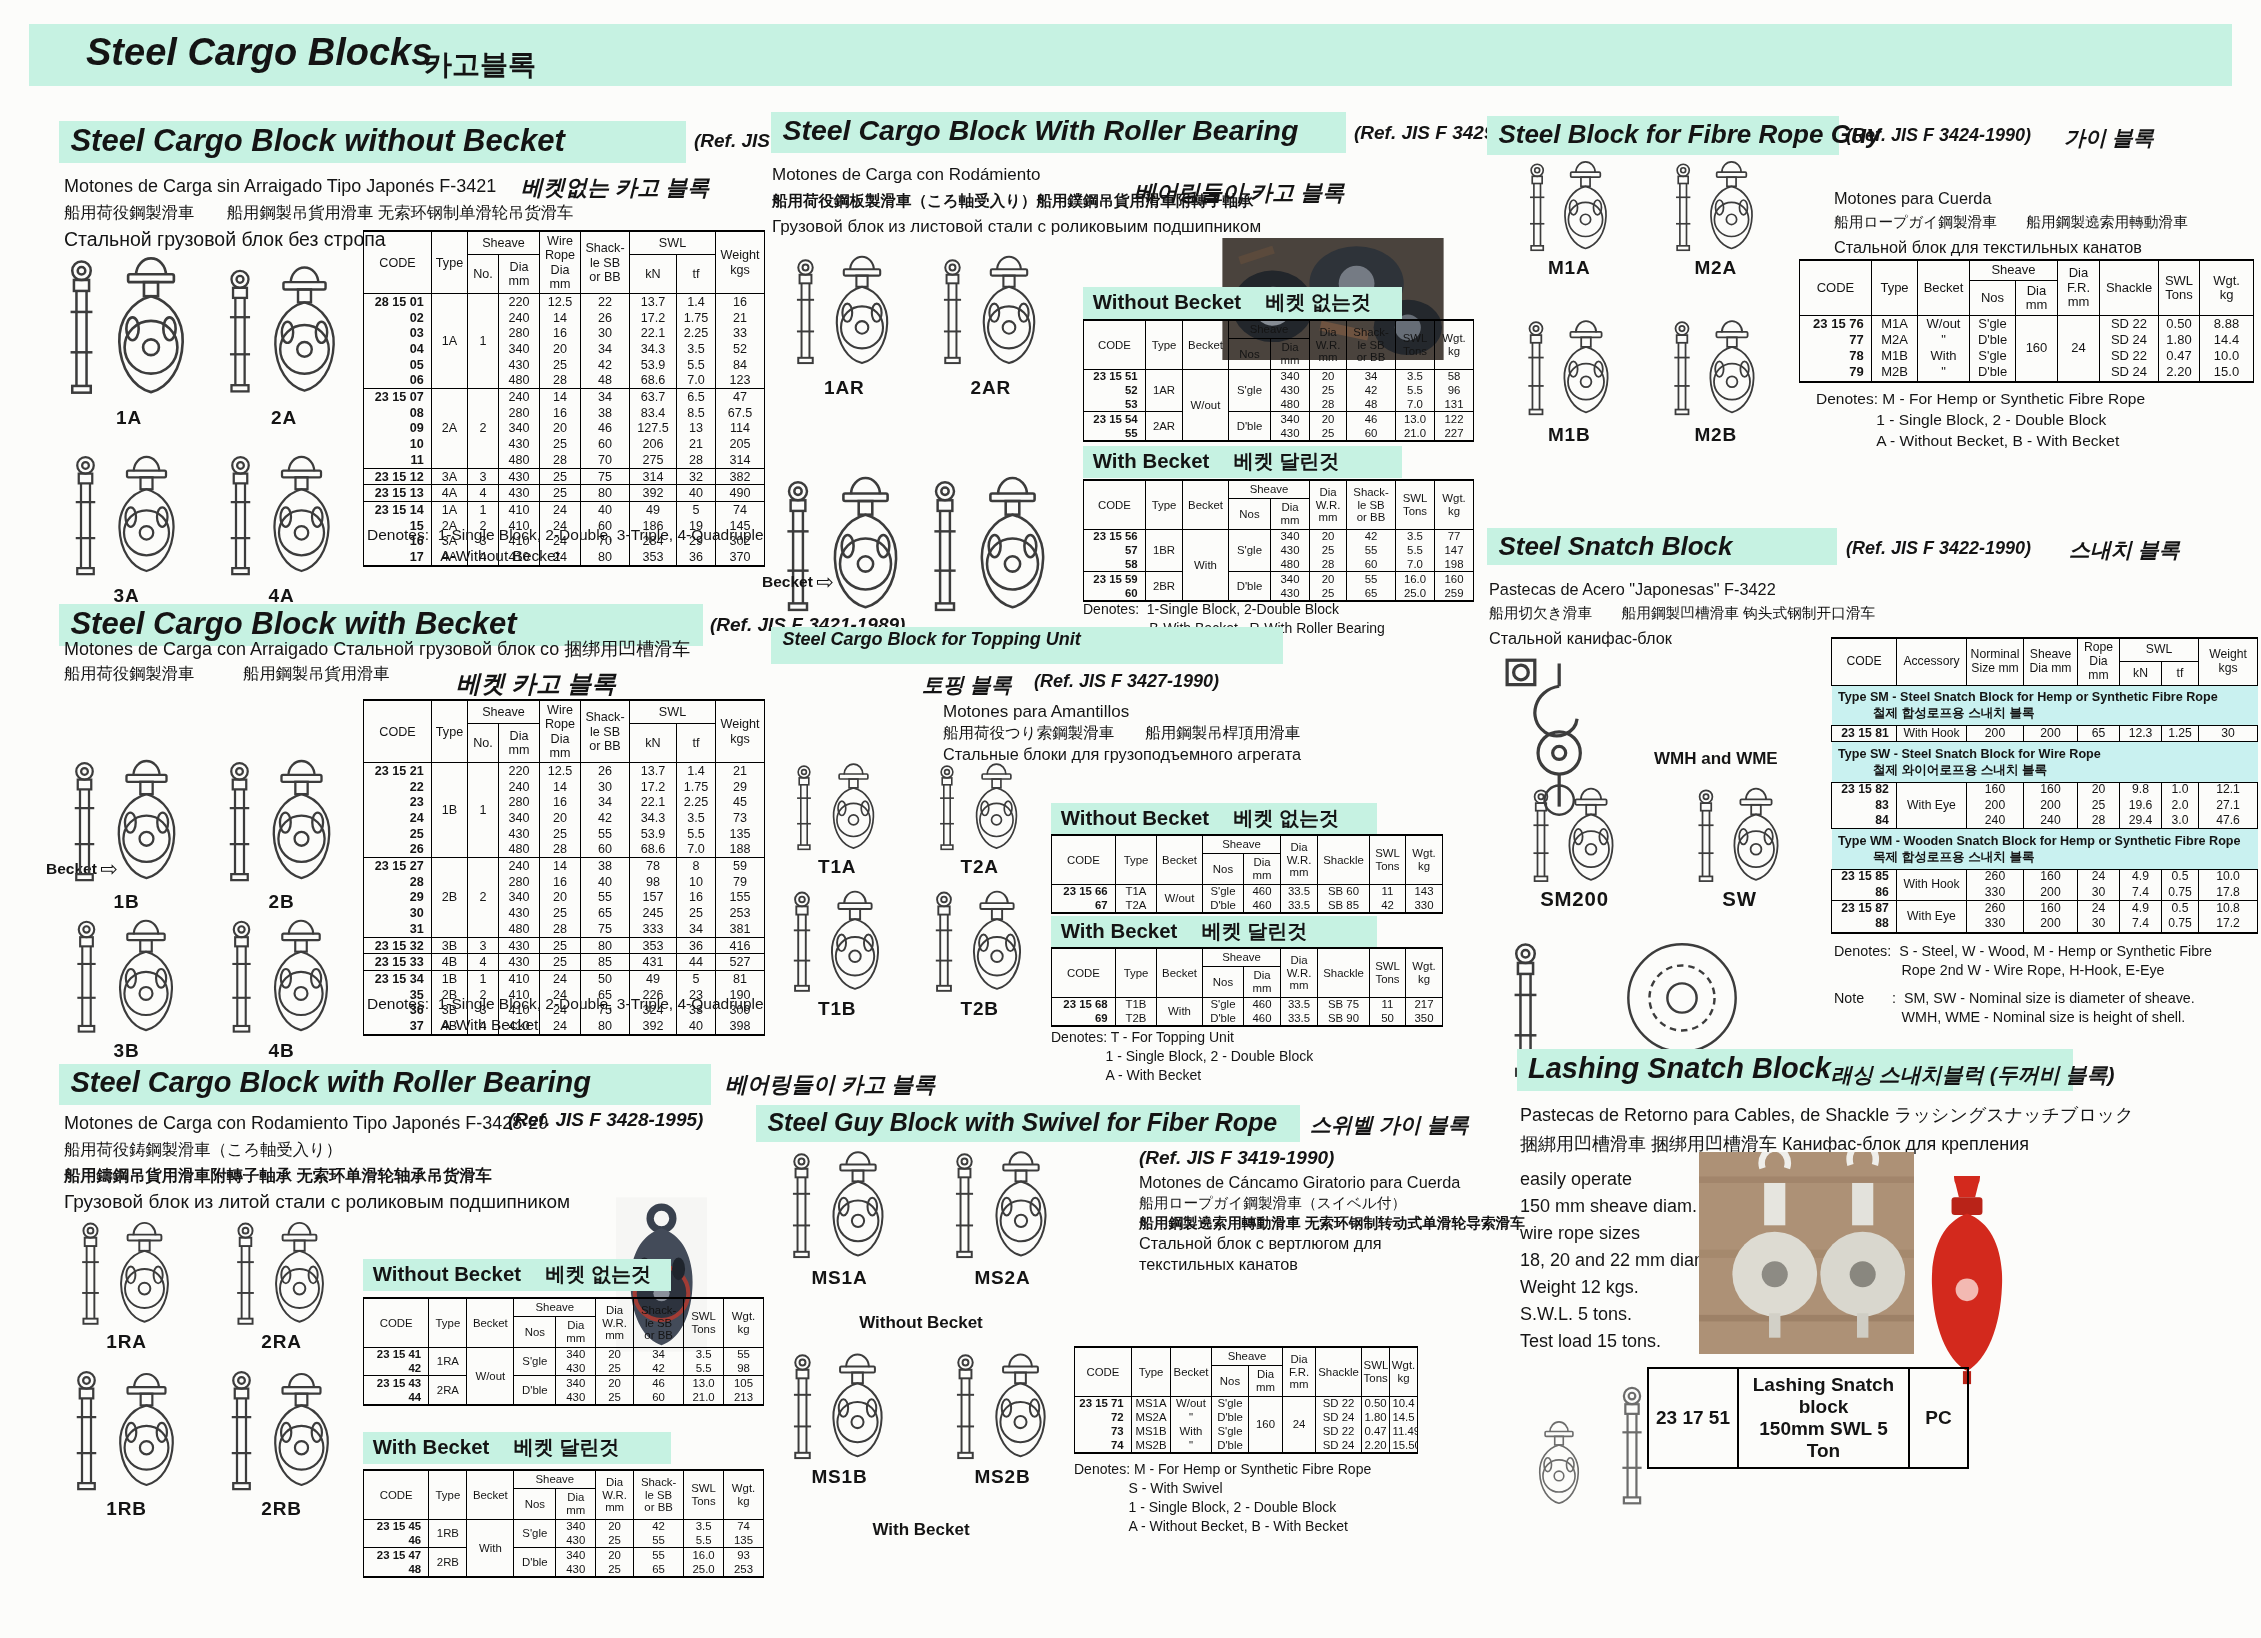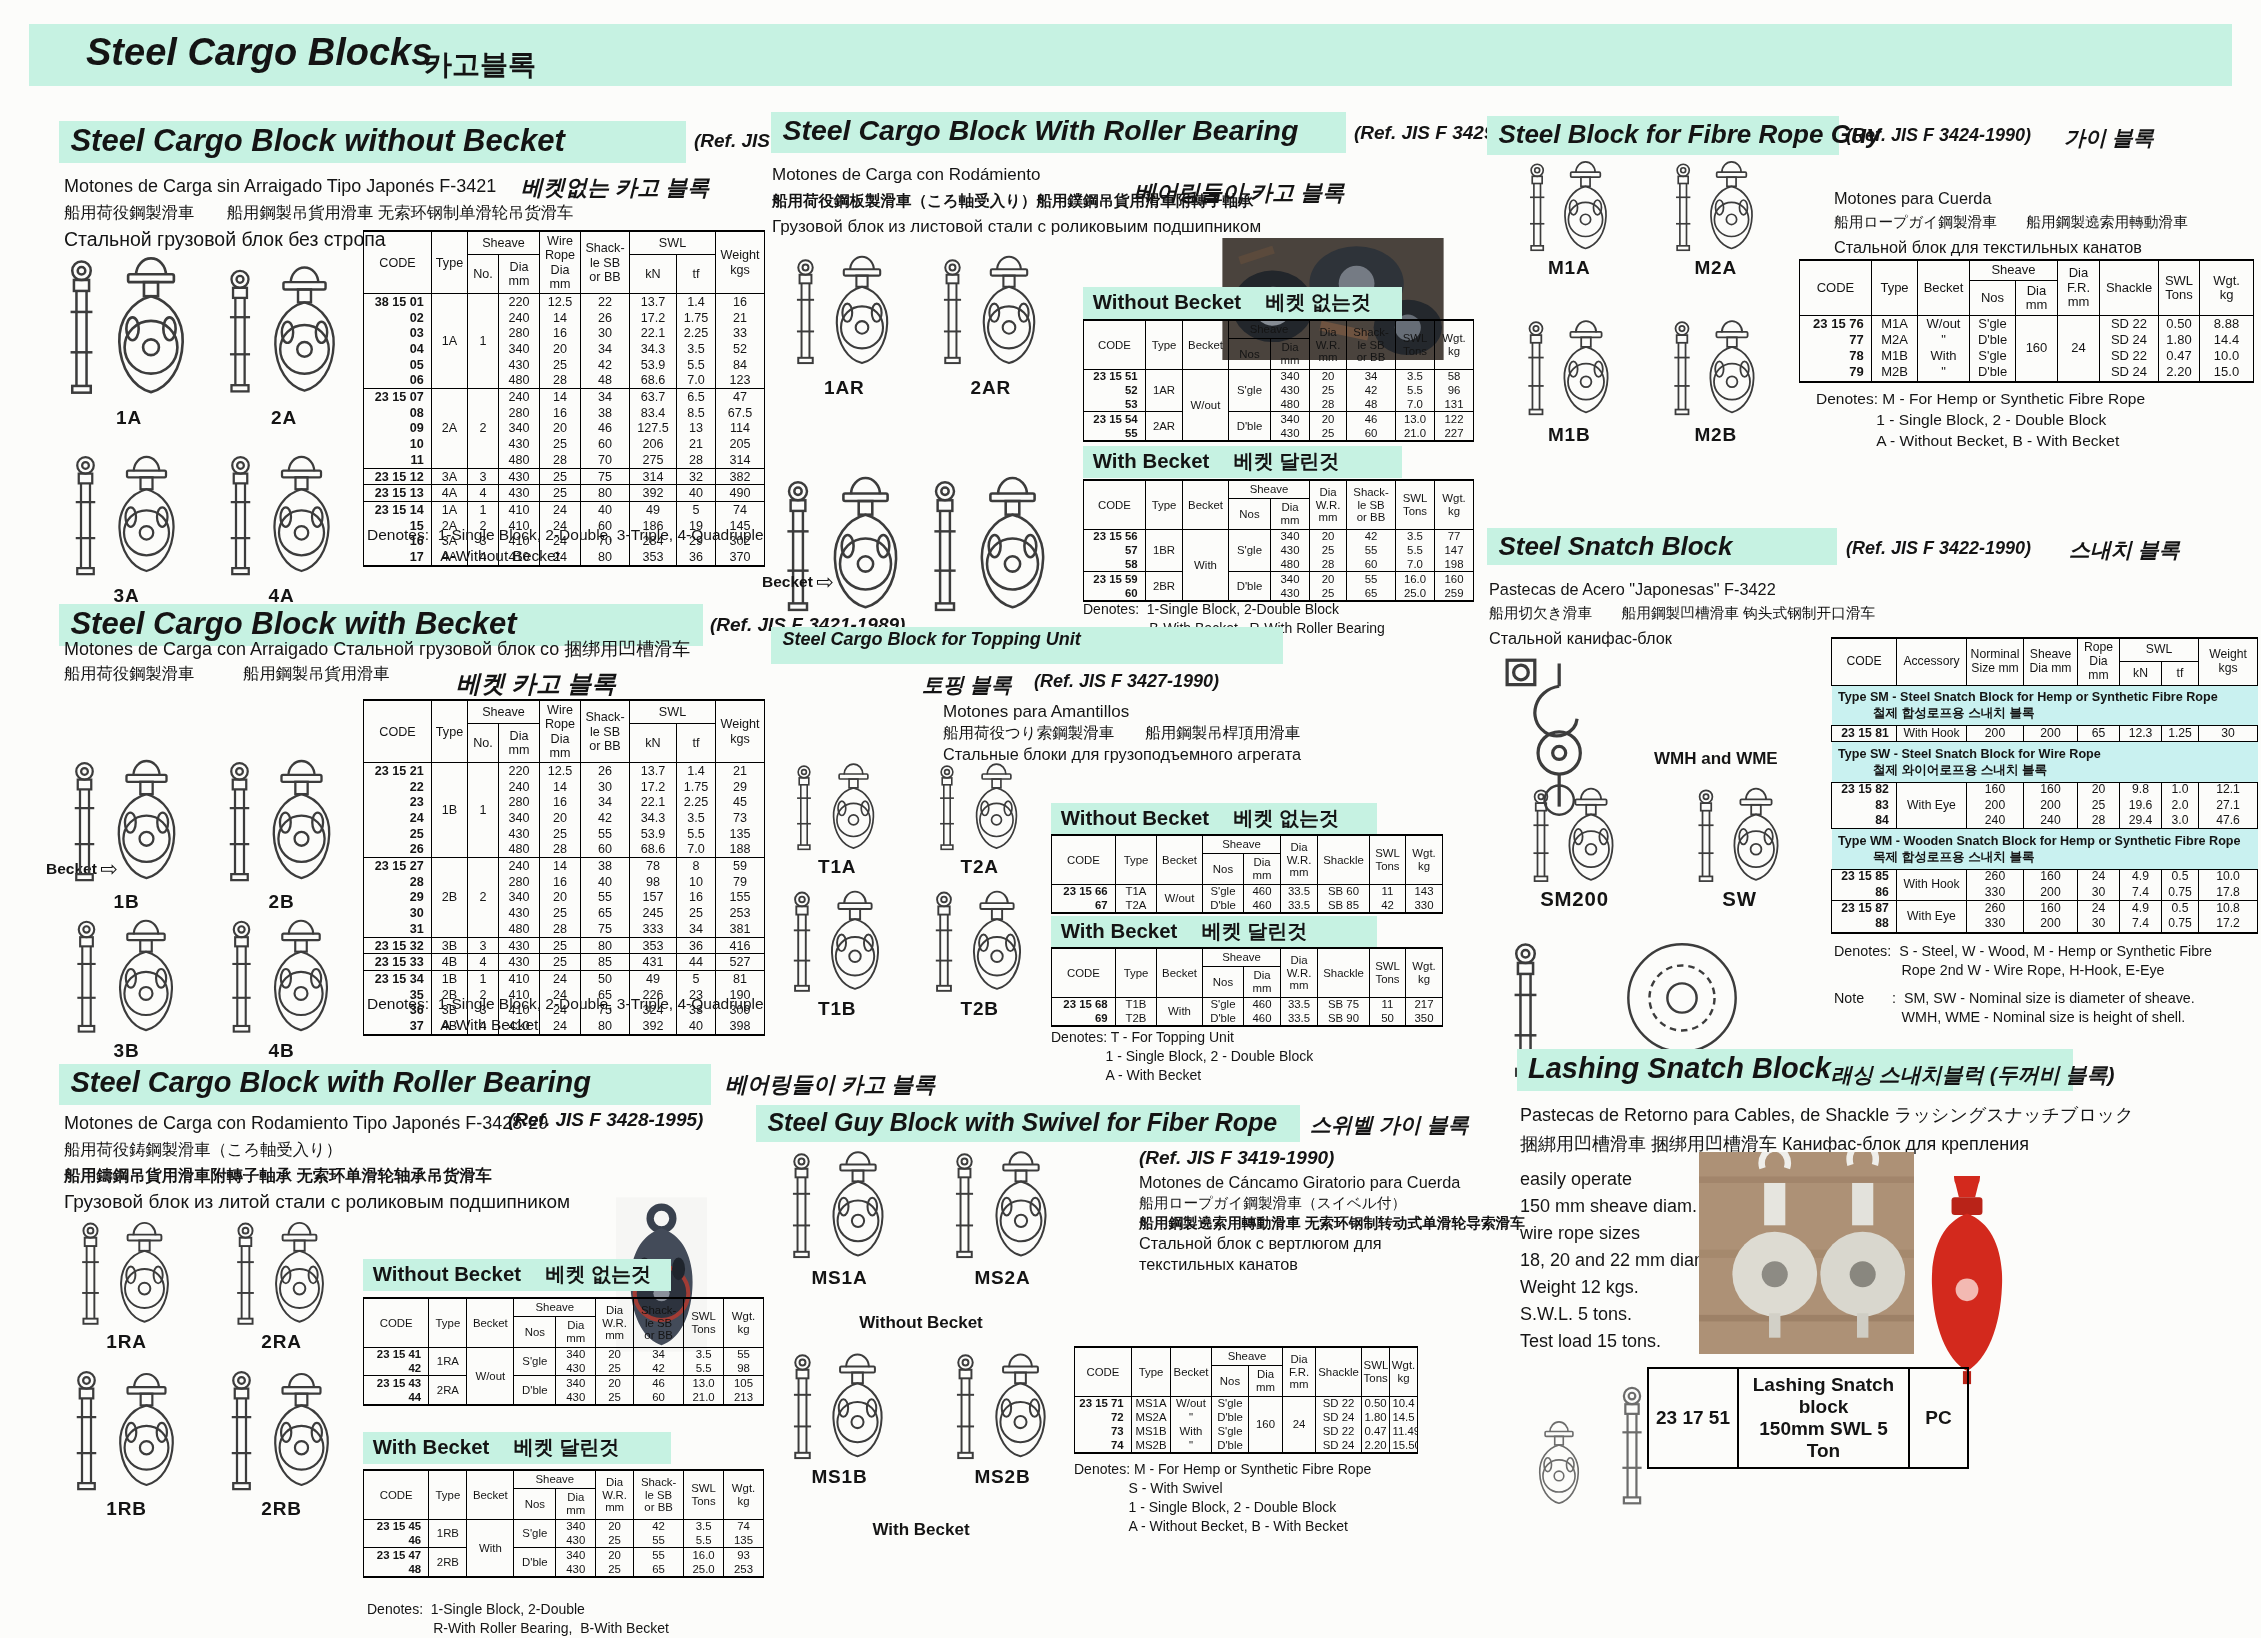--- a/index.html
+++ b/index.html
@@ -167,21 +167,21 @@
         <tr>
           <th>No.</th>
           <th>Dia
 mm</th>
           <th>kN</th>
           <th>tf</th>
         </tr>
       </thead>
       <tbody>
         <tr>
-          <td class="c">38 15 01</td>
+          <td class="c">28 15 01</td>
           <td rowspan="6">1A</td>
           <td rowspan="6">1</td>
           <td>220</td>
           <td>12.5</td>
           <td>22</td>
           <td>13.7</td>
           <td>1.4</td>
           <td>16</td>
         </tr>
         <tr>
@@ -838,22 +838,20 @@
         <tr>
           <td class="c">48</td>
           <td>430</td>
           <td>25</td>
           <td>65</td>
           <td>25.0</td>
           <td>253</td>
         </tr>
       </tbody>
     </table>
-  <div class="abs den" style="left:367px;top:1600px;width:407px;font-size:14px">Denotes:  1-Single Block, 2-Double
-                 R-With Roller Bearing,  B-With Becket</div>
 
   <div class="abs band st" style="left:771px;top:112px;width:575px;height:41px;font-size:28.5px;padding:2.4px 11.4px;box-sizing:border-box">Steel Cargo Block With Roller Bearing</div>
   <div class="abs ref" style="left:1354px;top:122px;font-size:19px">(Ref. JIS F 3429-1995)</div>
   <div class="abs sub" style="left:772px;top:165px;font-size:17px">Motones de Carga con Rodámiento</div>
   <div class="abs kr" style="left:1134px;top:178px;font-size:22px">베어링들이 카고 블록</div>
   <div class="abs sub" style="left:772px;top:191px;font-size:15.5px;font-weight:bold">船用荷役鋼板製滑車（ころ軸受入り）船用鏷鋼吊貨用滑車附轉子軸承</div>
   <div class="abs sub" style="left:772px;top:217px;font-size:17px">Грузовой блок из листовой стали с  роликовыим подшипником</div>
 
   <svg class="abs line" style="left:1222px;top:238px" width="222" height="122" viewBox="0 0 272 150">
     <rect width="272" height="150" fill="#4a433d"></rect>

